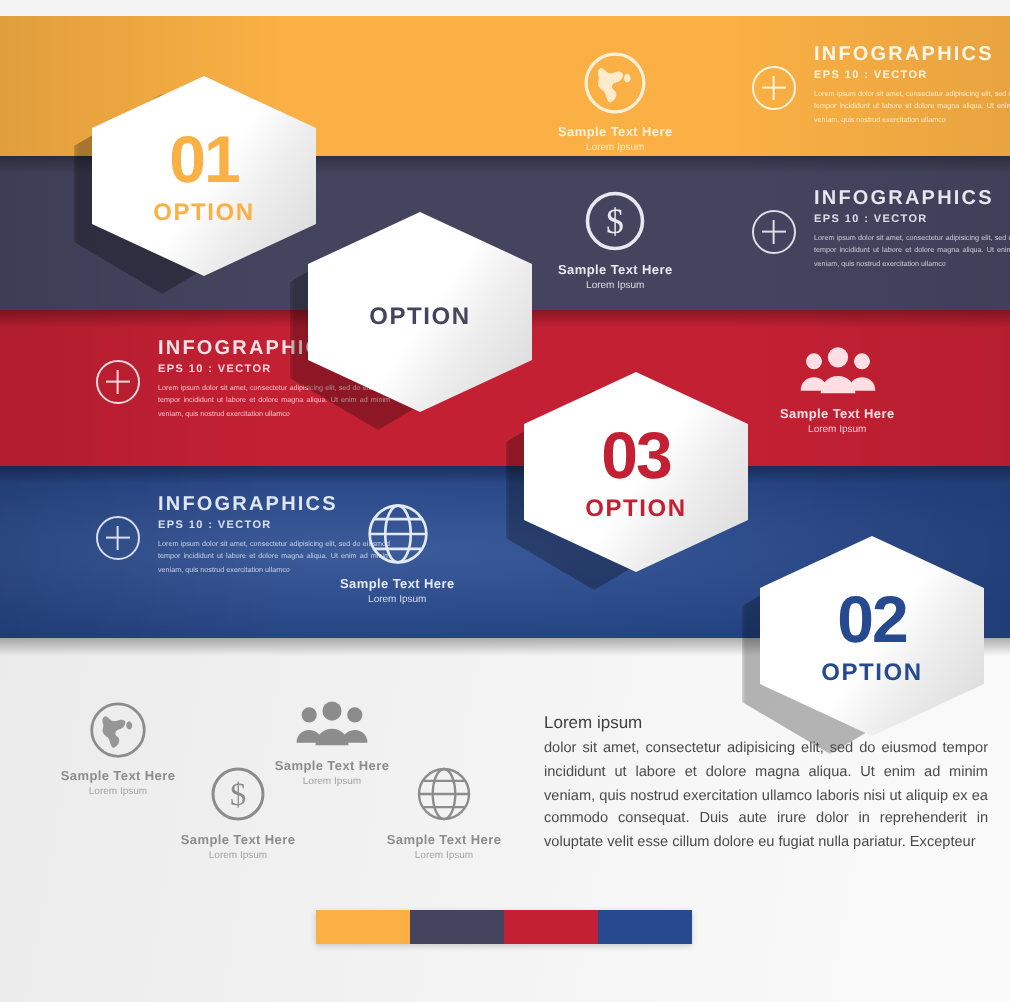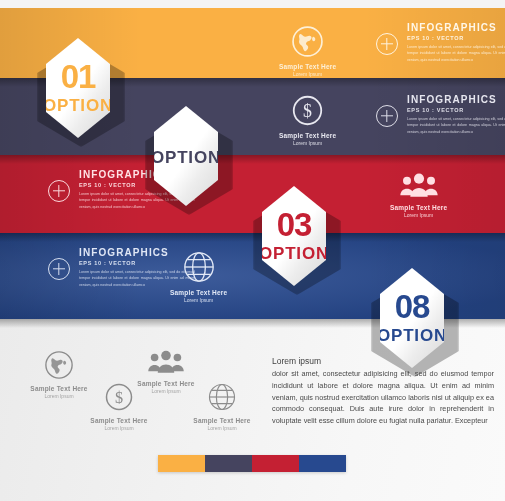--- a/index.html
+++ b/index.html
@@ -35,32 +35,32 @@
   #band4{top:233px;height:86px;}
   #band4 .fill{background:#27498f;
      background-image:radial-gradient(ellipse at 35% 50%, rgba(255,255,255,.10), rgba(0,0,0,.10) 80%);}
 
   
   .vig{position:absolute;inset:0;background:linear-gradient(90deg,rgba(0,0,0,.10),rgba(0,0,0,0) 28%,rgba(0,0,0,0) 72%,rgba(0,0,0,.07));}
 
   
   .hex-wrap{position:absolute;}
   .hex{
-    position:relative;width:64px;height:100px;
+    position:relative;width:112px;height:100px;
     clip-path:polygon(50% 0%,100% 26%,100% 74%,50% 100%,0% 74%,0% 26%);
     background:linear-gradient(125deg,#ffffff 0%,#ffffff 52%,#ededed 70%,#d8d8d8 100%);
     display:flex;flex-direction:column;align-items:center;justify-content:center;
   }
   .hex-shadow{
     position:absolute;left:-9px;top:9px;width:88px;height:100px;
     clip-path:polygon(50% 0%,100% 26%,100% 74%,50% 100%,0% 74%,0% 26%);
     background:rgba(0,0,0,.28);filter:blur(1px);
   }
   .hex-num{font-size:33px;font-weight:bold;line-height:1;letter-spacing:-1px;}
-  .hex-lbl{font-size:17px;font-weight:bold;letter-spacing:.8px;margin-top:3px;}
+  .hex-lbl{font-size:12px;font-weight:bold;letter-spacing:.8px;margin-top:3px;}
 
   #hex1{left:46px;top:38px;}
   #hex1 .hex-num,#hex1 .hex-lbl{color:#fab044;}
   #hex2{left:154px;top:106px;}
   #hex2 .hex-num,#hex2 .hex-lbl{color:#45445f;}
   #hex3{left:262px;top:186px;}
   #hex3 .hex-num,#hex3 .hex-lbl{color:#c42033;}
   #hex4{left:380px;top:268px;}
   #hex4 .hex-num,#hex4 .hex-lbl{color:#27498f;}
 
@@ -227,21 +227,21 @@
     <div class="hex-shadow"></div>
     <div class="hex">
       <div class="hex-num">03</div>
       <div class="hex-lbl">OPTION</div>
     </div>
   </div>
 
   <div class="hex-wrap" id="hex4">
     <div class="hex-shadow"></div>
     <div class="hex">
-      <div class="hex-num">08</div>
+      <div class="hex-num">02</div>
       <div class="hex-lbl">OPTION</div>
     </div>
   </div>
 
   <div class="feat" style="left:15px;top:350px;width:88px;">
     <svg width="30" height="30" viewBox="0 0 48 48">
       <circle cx="24" cy="24" r="21" fill="none" stroke="#8c8c8c" stroke-width="2.2"></circle>
       <path d="M14 13c3 1 4 4 7 4s4-2 7-1 2 4 0 6-5 1-6 4 3 3 3 6-2 5-4 6-3-3-4-6-4-3-5-6 1-4 0-7 0-6 2-6z" fill="#8c8c8c" opacity=".9"></path>
       <path d="M33 17c2 1 3 3 2 5s-3 2-4 0 0-5 2-5z" fill="#8c8c8c" opacity=".9"></path>
     </svg>

